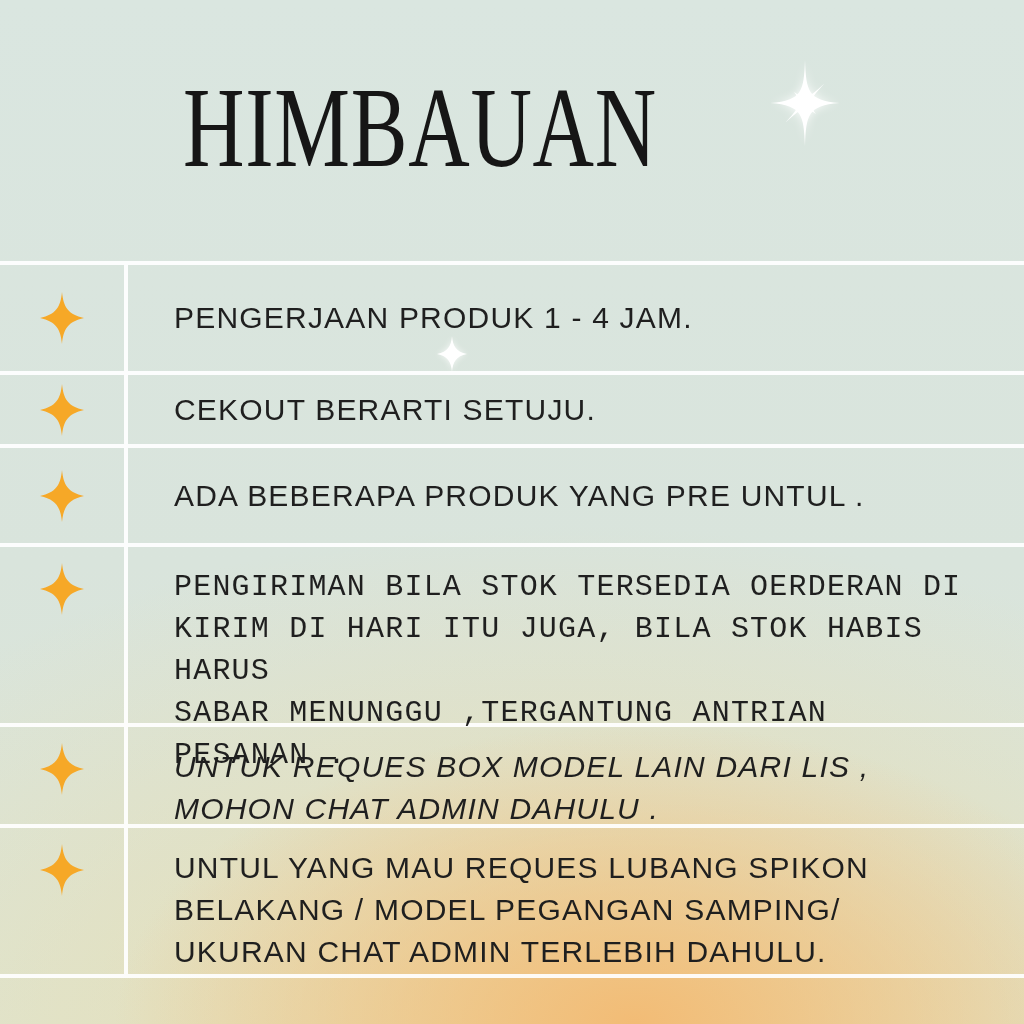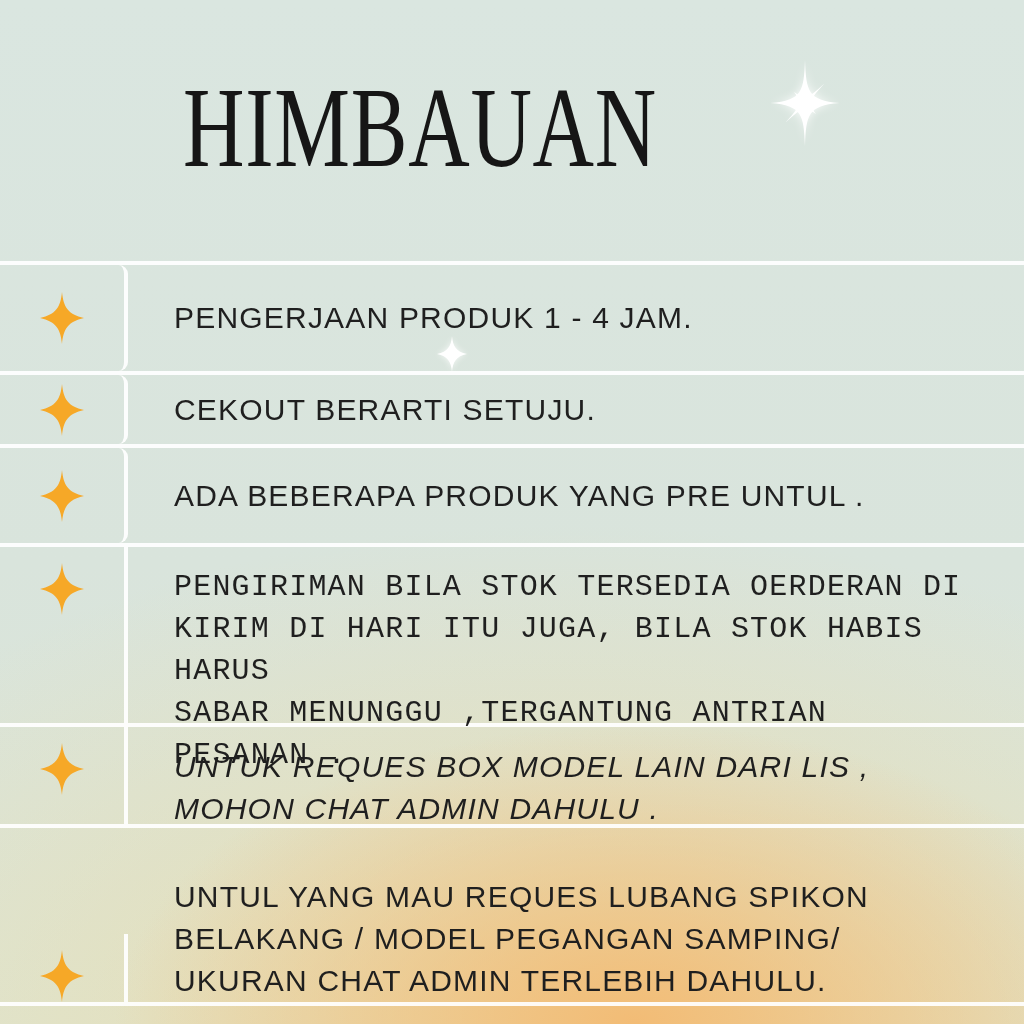--- a/index.html
+++ b/index.html
@@ -19,25 +19,25 @@
   }
   .sparkle-top{position:absolute;left:762px;top:58px;filter:drop-shadow(0 0 5px rgba(255,255,255,.85));}
   .sparkle-mid{position:absolute;left:437px;top:336px;filter:drop-shadow(0 0 3px rgba(255,255,255,.8));z-index:3;}
   .rows{position:absolute;left:0;top:261px;width:1024px;}
   .row{display:flex;box-sizing:border-box;border-top:4px solid rgba(255,255,255,.92);}
   .row:nth-child(1){height:110px;}
   .row:nth-child(2){height:73px;}
   .row:nth-child(3){height:99px;}
   .row:nth-child(4){height:180px;font-family:Liberation Mono, monospace;}
   .row:nth-child(5){height:101px;font-style:italic;}
-  .row:nth-child(6){height:178px;align-items:flex-end;}
+  .row:nth-child(6){height:150px;}
   .cell-icon{flex:0 0 128px;box-sizing:border-box;border-right:4px solid rgba(255,255,255,.92);
     display:flex;justify-content:center;}
   .cell-text{flex:1 1 auto;display:flex;}
-  .row.single .cell-icon,.row.single .cell-text{align-items:center;border-radius:9px;}
+  .row.single .cell-icon,.row.single .cell-text{align-items:center;}
   .row.multi .cell-icon{align-items:flex-start;padding-top:16px;}
   .row.multi .cell-text{align-items:flex-start;padding-top:19px;}
   .cell-text p{
     margin:0;padding-left:46px;padding-right:28px;
     font-size:30px;line-height:42px;letter-spacing:1.2px;color:#1f1f1f;
     white-space:pre-line;
   }
   .row-end{box-sizing:border-box;border-top:4px solid rgba(255,255,255,.92);height:11px;}
 </style>
 </head>

